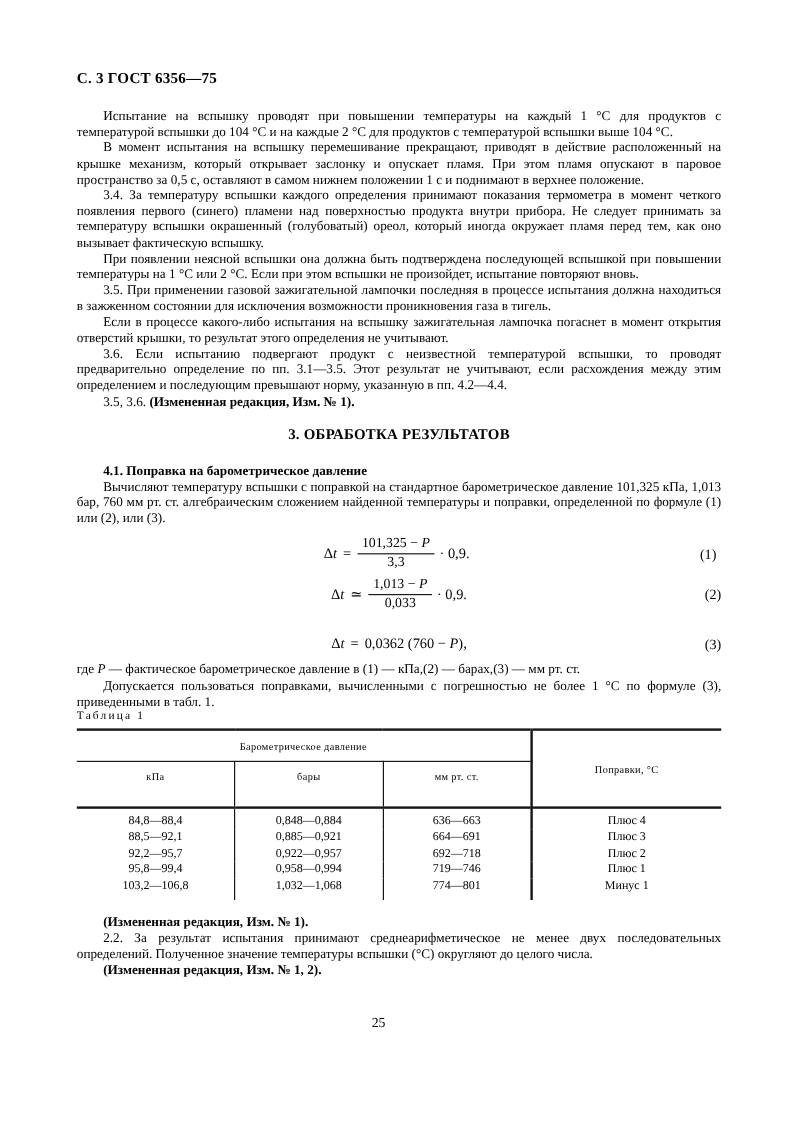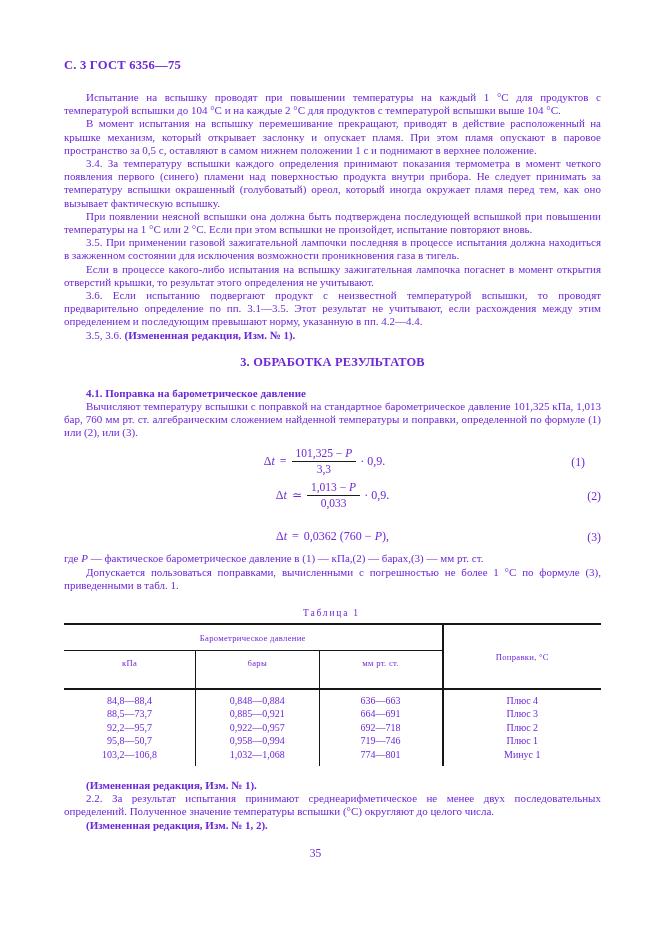--- a/index.html
+++ b/index.html
@@ -9,21 +9,21 @@
     background: #ffffff;
   }
   .page {
     position: relative;
     width: 661px;
     height: 936px;
     background: #ffffff;
     box-sizing: border-box;
     padding: 58px 60px 0 64px;
     font-family: "Liberation Serif", "DejaVu Serif", serif;
-    color: #6d28d9;
+    color: #000000;
     overflow: hidden;
   }
   .doc-header {
     font-weight: bold;
     font-size: 12.6px;
     margin-bottom: 18px;
     letter-spacing: 0.2px;
   }
   .body-text p {
     margin: 0;
@@ -48,21 +48,21 @@
     text-indent: 22px;
     margin: 0;
     text-align: left;
   }
   
   .formula-line {
     position: relative;
     text-align: center;
     font-size: 12px;
   }
-  .formula-line.f1 { margin: 8px 16px 5px 0; }
+  .formula-line.f1 { margin: 8px 4px 5px 0; }
   .formula-line.f2 { margin: 5px 0 18px 0; }
   .formula-line.f3 { margin: 9px 0 8px 0; }
   .f-body { display: inline-block; vertical-align: middle; }
   .f-rel { padding: 0 5px; }
   .frac {
     display: inline-block;
     vertical-align: middle;
     text-align: center;
     font-size: 11.5px;
     line-height: 13px;
@@ -75,24 +75,24 @@
   .f-label {
     position: absolute;
     right: 0;
     top: 50%;
     transform: translateY(-50%);
     font-size: 11.8px;
   }
   i { font-style: italic; }
   
   .table-caption {
-    text-align: center;
+    text-align: left;
     font-size: 9.5px;
     letter-spacing: 1.8px;
-    margin: 16px 2px 5px 0;
+    margin: 0 2px 5px 0;
   }
   table.t1 {
     width: 100%;
     border-collapse: collapse;
     border-top: 2.5px solid #161616;
     table-layout: fixed;
   }
   table.t1 th {
     font-weight: normal;
     font-size: 8.6px;
@@ -205,47 +205,47 @@
       </tr>
     </thead>
     <tbody>
       <tr>
         <td class="v-thin">84,8—88,4</td>
         <td class="v-thin">0,848—0,884</td>
         <td class="v-thick">636—663</td>
         <td>Плюс 4</td>
       </tr>
       <tr>
-        <td class="v-thin">88,5—73,7</td>
+        <td class="v-thin">88,5—92,1</td>
         <td class="v-thin">0,885—0,921</td>
         <td class="v-thick">664—691</td>
         <td>Плюс 3</td>
       </tr>
       <tr>
         <td class="v-thin">92,2—95,7</td>
         <td class="v-thin">0,922—0,957</td>
         <td class="v-thick">692—718</td>
         <td>Плюс 2</td>
       </tr>
       <tr>
-        <td class="v-thin">95,8—50,7</td>
+        <td class="v-thin">95,8—99,4</td>
         <td class="v-thin">0,958—0,994</td>
         <td class="v-thick">719—746</td>
         <td>Плюс 1</td>
       </tr>
       <tr>
         <td class="v-thin">103,2—106,8</td>
         <td class="v-thin">1,032—1,068</td>
         <td class="v-thick">774—801</td>
         <td>Минус 1</td>
       </tr>
     </tbody>
   </table>
 
   <div class="body-text after-table">
     <p><b class="inline-bold">(Измененная редакция, Изм. №  1).</b></p>
     <p>2.2.  За результат испытания принимают среднеарифметическое не менее двух последовательных определений. Полученное значение температуры вспышки (°С) округляют до целого числа.</p>
     <p><b class="inline-bold">(Измененная редакция, Изм. №  1, 2).</b></p>
   </div>
 
-  <div class="page-number">35</div>
+  <div class="page-number">25</div>
 
 </div>
 
 </body></html>

